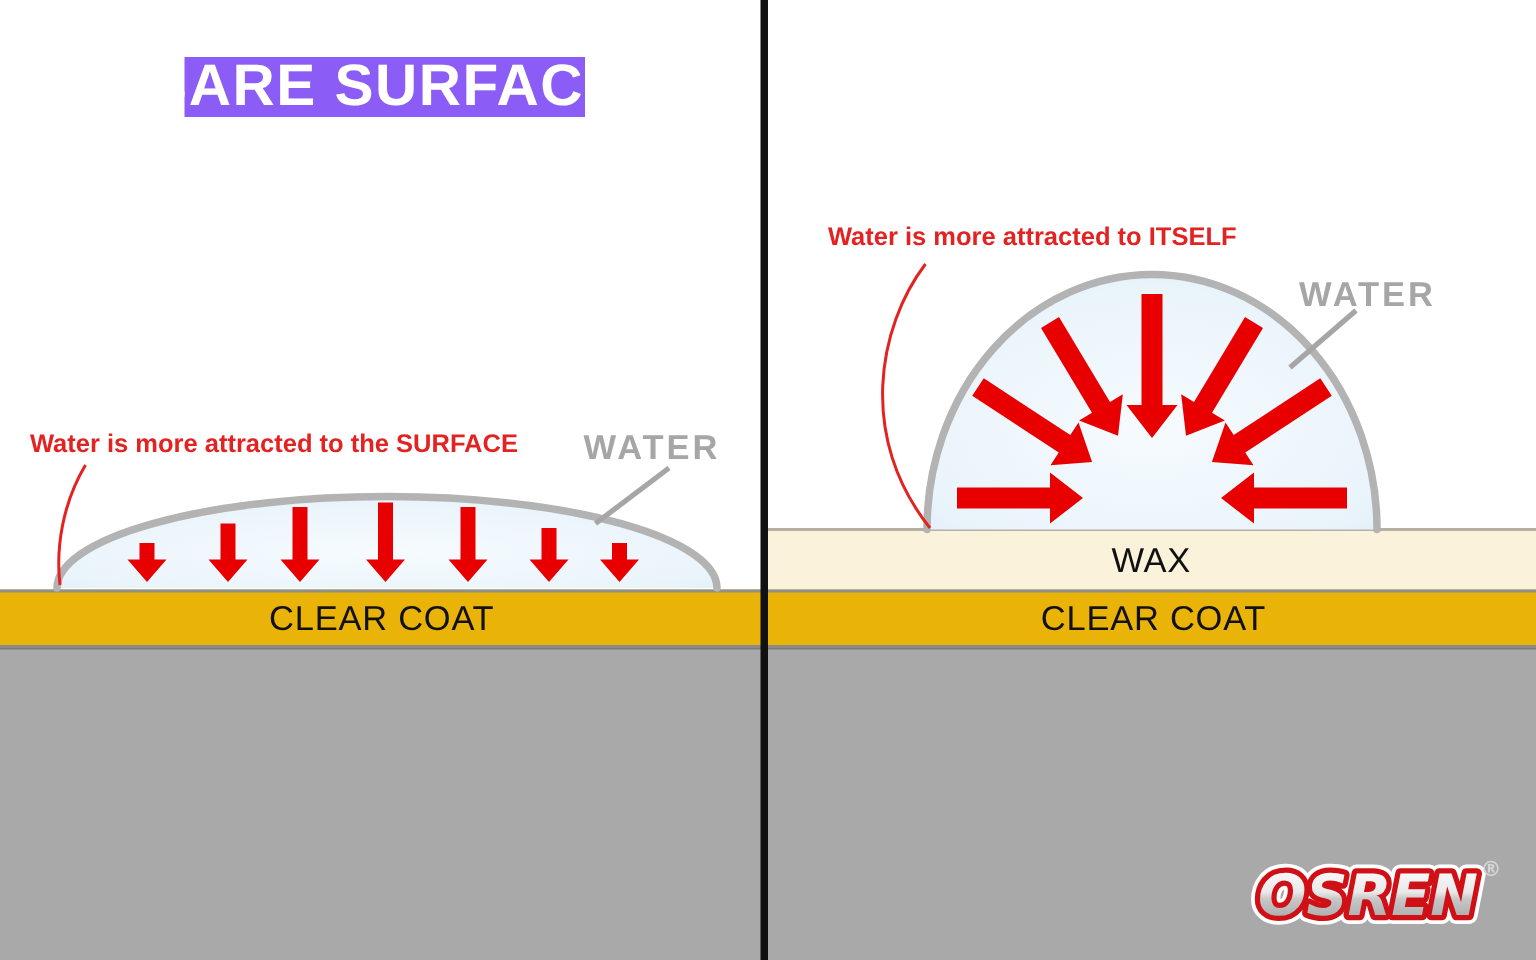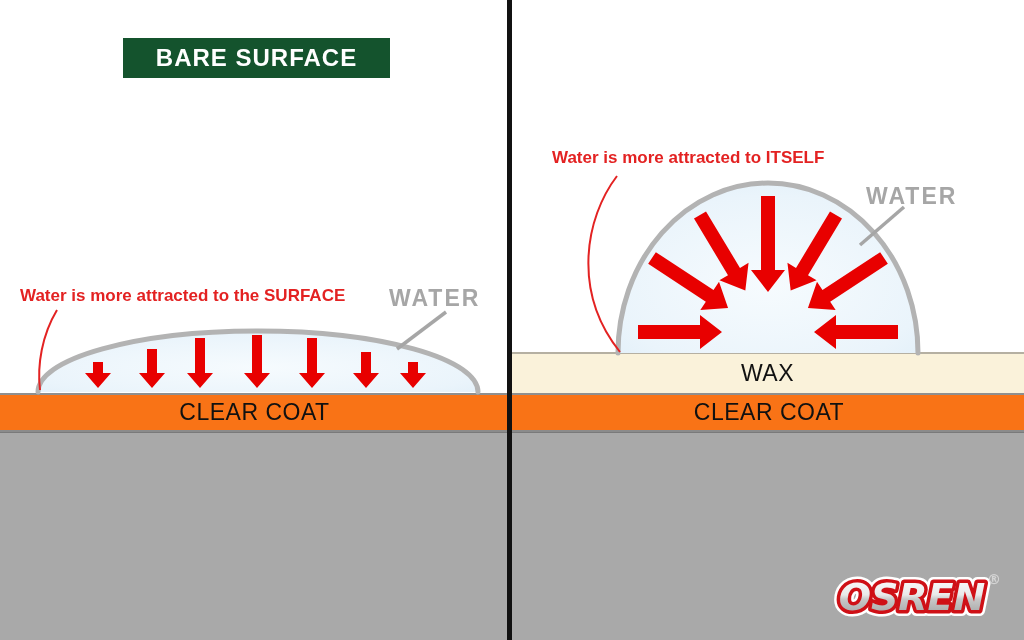--- a/index.html
+++ b/index.html
@@ -8,42 +8,42 @@
     overflow:hidden; font-family:"Liberation Sans", sans-serif;
   }
   
   .layer { position:absolute; box-sizing:border-box; }
   .substrate {
     left:0; top:432px; width:1024px; height:208px;
     background:#a9a9a9; border-top:1px solid #7a7a7a;
   }
   .clearcoat {
     left:0; top:393px; width:1024px; height:39px;
-    background:#f97316; border-top:2px solid #8f8f8f; border-bottom:2px solid #8b8b8b;
+    background:#eab308; border-top:2px solid #8f8f8f; border-bottom:2px solid #8b8b8b;
   }
   .wax {
     left:511px; top:352px; width:513px; height:41px;
     background:#faf2da; border-top:2px solid #b5b0a2;
   }
   .band-label {
     position:absolute; top:0; height:100%; display:flex;
     align-items:center; justify-content:center;
     font-weight:normal; font-size:23px; color:#111; letter-spacing:0.5px;
     white-space:nowrap;
   }
   .cc-left  { left:0;   width:509px; }
   .cc-right { left:514px; width:510px; }
   .wax-label { left:0; width:100%; }
   
   .art { position:absolute; left:0; top:0; width:1024px; height:640px; }
   
   .banner {
-    position:absolute; top:38px; height:40px; background:#14532d;
+    position:absolute; top:38px; height:40px; background:#8b5cf6;
     display:flex; align-items:center; justify-content:center;
-    color:#ffffff; font-weight:bold; font-size:24px; letter-spacing:1px;
+    color:#ffffff; font-weight:bold; font-size:39px; letter-spacing:1px;
     white-space:nowrap;
   }
   .banner-left  { left:123px; width:267px; }
   .banner-right { left:622px; width:296px; }
   
   .annotation {
     position:absolute; color:#e32222; font-weight:bold; font-size:17px;
     white-space:nowrap;
   }
   .anno-left  { left:20px;  top:286px; }

